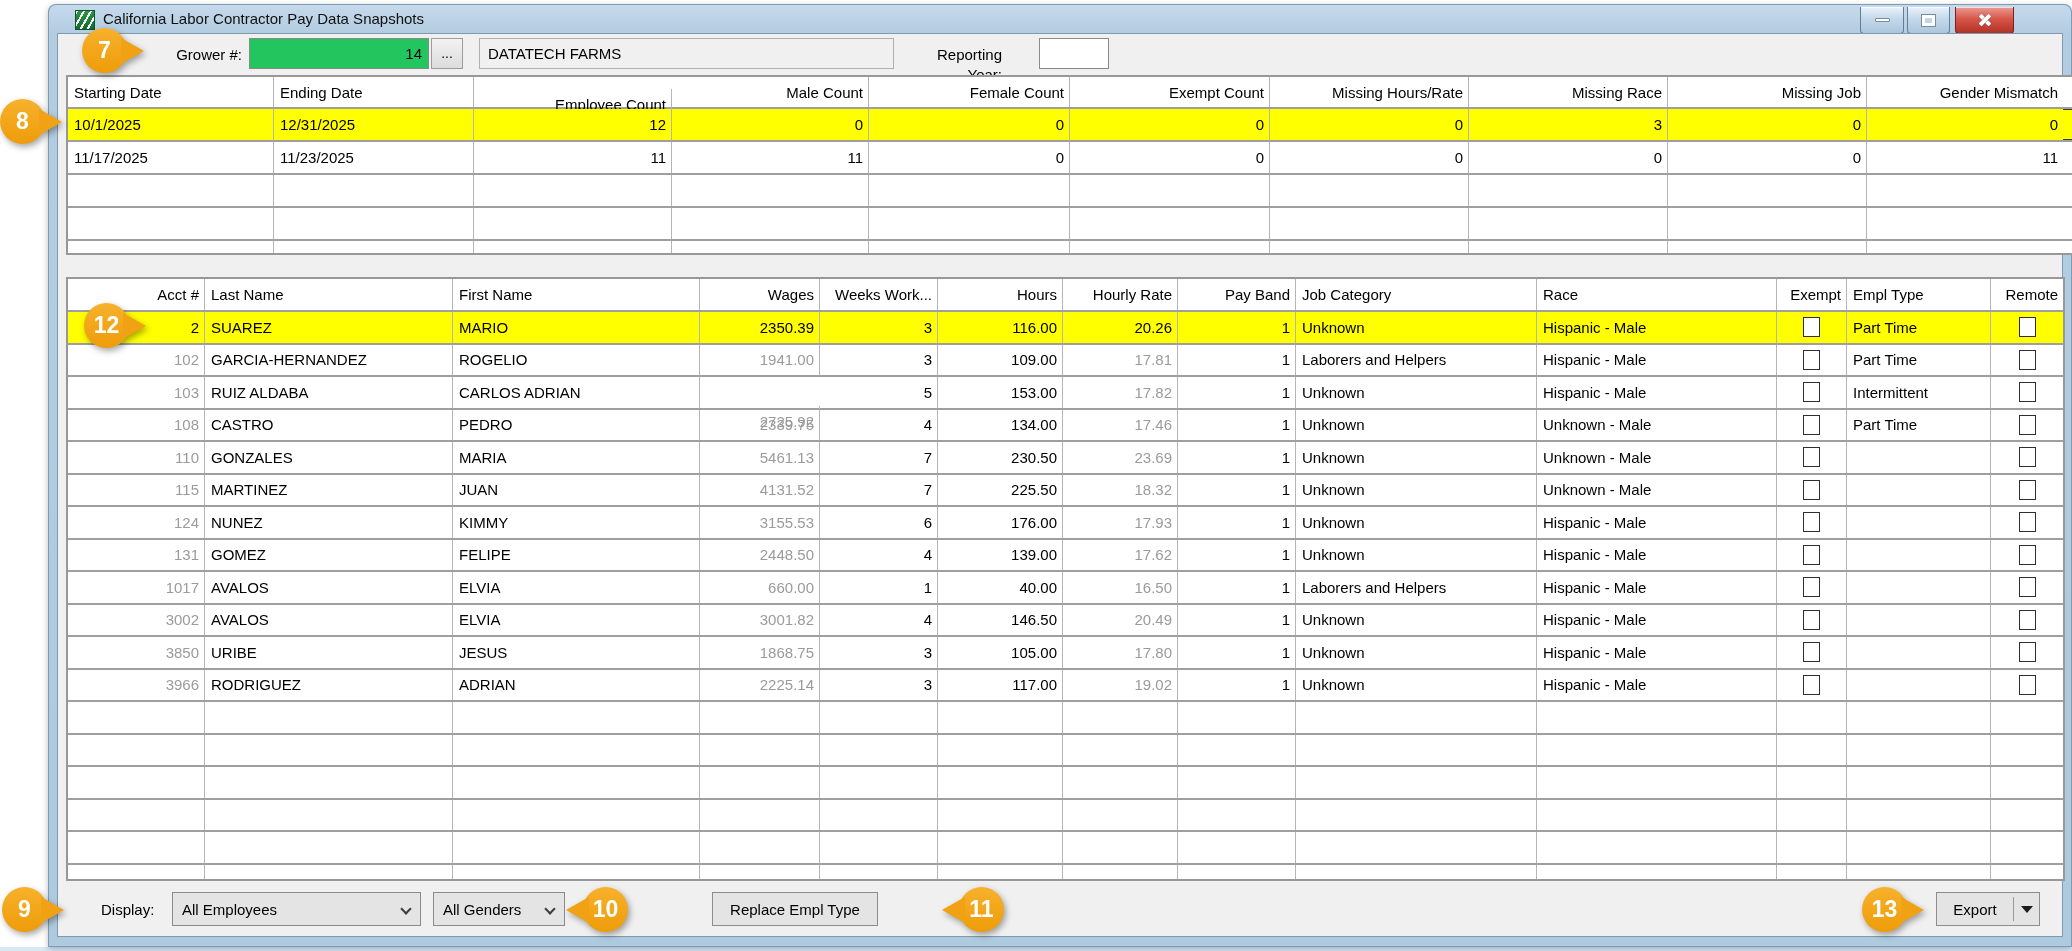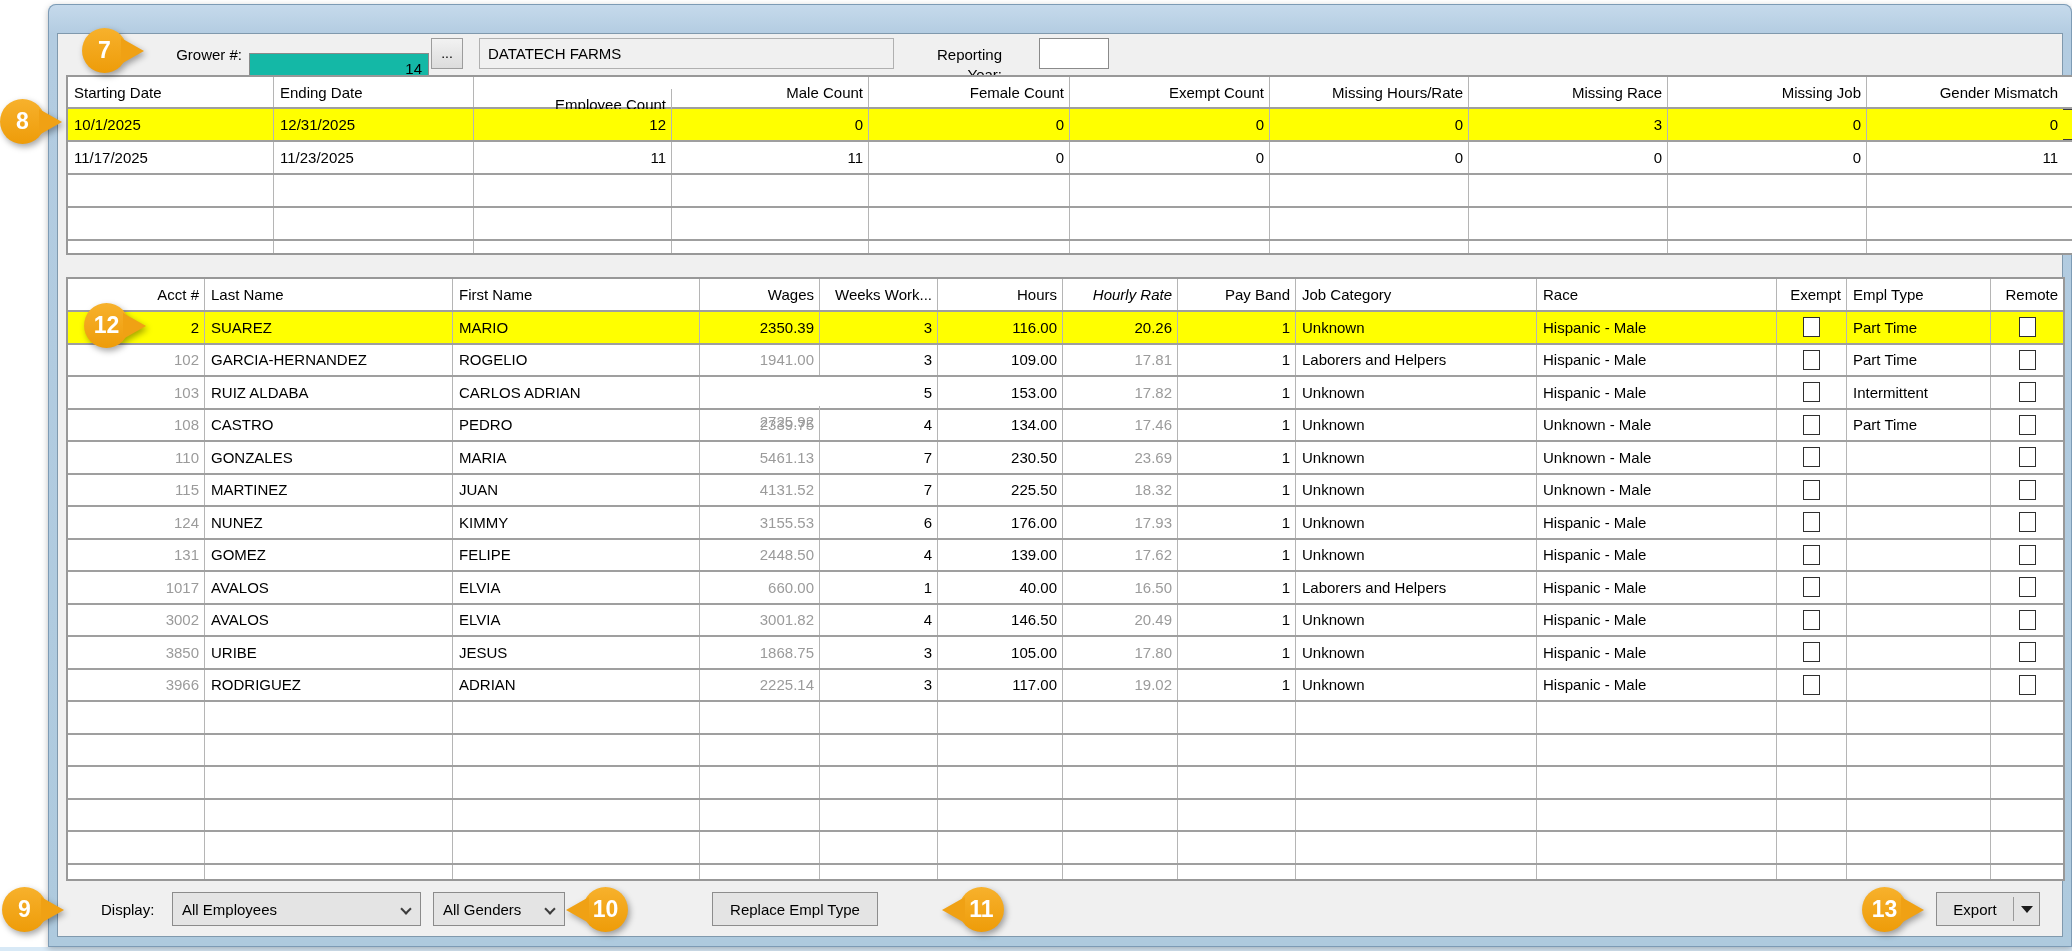--- a/index.html
+++ b/index.html
@@ -25,22 +25,22 @@
   .glyph-x { position:relative; width:16px; height:16px; }
   .glyph-x::before, .glyph-x::after { content:""; position:absolute; left:1px; top:6px; width:14px; height:4px; background:#fff; border-radius:1px; box-shadow:0 0 1px #6e1b14; }
   .glyph-x::before { transform:rotate(45deg); }
   .glyph-x::after { transform:rotate(-45deg); }
 
   .client { position:absolute; left:9px; top:29px; width:2006px; height:904px; background:#f0f0f0; border:1px solid #8099ad; }
 
   
   .hb-label { position:absolute; height:20px; line-height:20px; color:#000; }
   #grower-label { left:100px; top:11px; width:84px; text-align:right; }
-  #grower-input { position:absolute; left:191px; top:4px; width:180px; height:31px; border:1px solid #8a8a8a; background:#14b8a6;
-    text-align:right; padding-right:6px; font-size:15px; font-family:inherit;margin-top:15px; }
+  #grower-input { position:absolute; left:191px; top:4px; width:180px; height:31px; border:1px solid #8a8a8a; background:#22c55e;
+    text-align:right; padding-right:6px; font-size:15px; font-family:inherit; }
   #browse-btn { position:absolute; left:373px; top:4px; width:32px; height:31px; background:linear-gradient(180deg,#f2f2f2,#dcdcdc);
     border:1px solid #9c9c9c; font-size:14px; text-align:center; line-height:28px; }
   #grower-name-box { position:absolute; left:421px; top:4px; width:415px; height:31px; background:#f0f0f0; border:1px solid #b0b0b0;
     line-height:29px; padding-left:8px; white-space:nowrap; overflow:hidden; }
   #ry-label { left:848px; top:11px; width:96px; text-align:right; }
   #ry-input { position:absolute; left:981px; top:4px; width:70px; height:31px; border:1px solid #8a8a8a; background:#fff;
     font-size:15px; font-family:inherit; padding:0 5px; }
 
   
   .grid { position:absolute; background:#fff; border:2px solid #989898; overflow:hidden; }
@@ -95,20 +95,33 @@
   #c12 { left:84px;  top:303px; }
   #c13 { left:1862px; top:887px; }
 </style>
 </head>
 <body>
 
 <div class="stage">
   <div class="bottom-strip"></div>
 
   <div class="window">
+    <div class="titlebar">
+      <span class="app-icon"></span>
+      <span class="title-text">California Labor Contractor Pay Data Snapshots</span>
+      <div class="winbtn min">
+          <span class="glyph-min"></span>
+        </div>
+      <div class="winbtn max">
+          <span class="glyph-max"></span>
+        </div>
+      <div class="winbtn close">
+          <span class="glyph-x"></span>
+        </div>
+    </div>
 
     <div class="client">
 
       <span class="hb-label" id="grower-label">Grower #:</span>
       <input id="grower-input" readonly="" value="14" style="">
       <div id="browse-btn">...</div>
       <div id="grower-name-box">DATATECH FARMS</div>
       <span class="hb-label" id="ry-label">Reporting Year:</span>
       <input id="ry-input" value="" style="">
 
@@ -188,21 +201,21 @@
         </div>
 
       <div class="grid" id="employee-grid">
           <div class="g-row hdr ehdr">
             <div class="g-cell ar" style="width: 137px;">Acct #</div>
             <div class="g-cell al" style="width: 248px;">Last Name</div>
             <div class="g-cell al" style="width: 247px;">First Name</div>
             <div class="g-cell ar" style="width: 120px;">Wages</div>
             <div class="g-cell ar" style="width: 118px;">Weeks Work...</div>
             <div class="g-cell ar" style="width: 125px;">Hours</div>
-            <div class="g-cell ar" style="width: 115px; font-style: italic;">Hourly Rate</div>
+            <div class="g-cell ar" style="width: 115px;">Hourly Rate</div>
             <div class="g-cell ar" style="width: 118px;">Pay Band</div>
             <div class="g-cell al" style="width: 241px;">Job Category</div>
             <div class="g-cell al" style="width: 240px;">Race</div>
             <div class="g-cell ar" style="width: 70px;">Exempt</div>
             <div class="g-cell al" style="width: 144px;">Empl Type</div>
             <div class="g-cell ar last" style="width: 72px;">Remote</div>
           </div>
           <div class="g-row erow sel">
             <div class="g-cell ar" style="width: 137px;">2</div>
             <div class="g-cell al" style="width: 248px;">SUAREZ</div>

